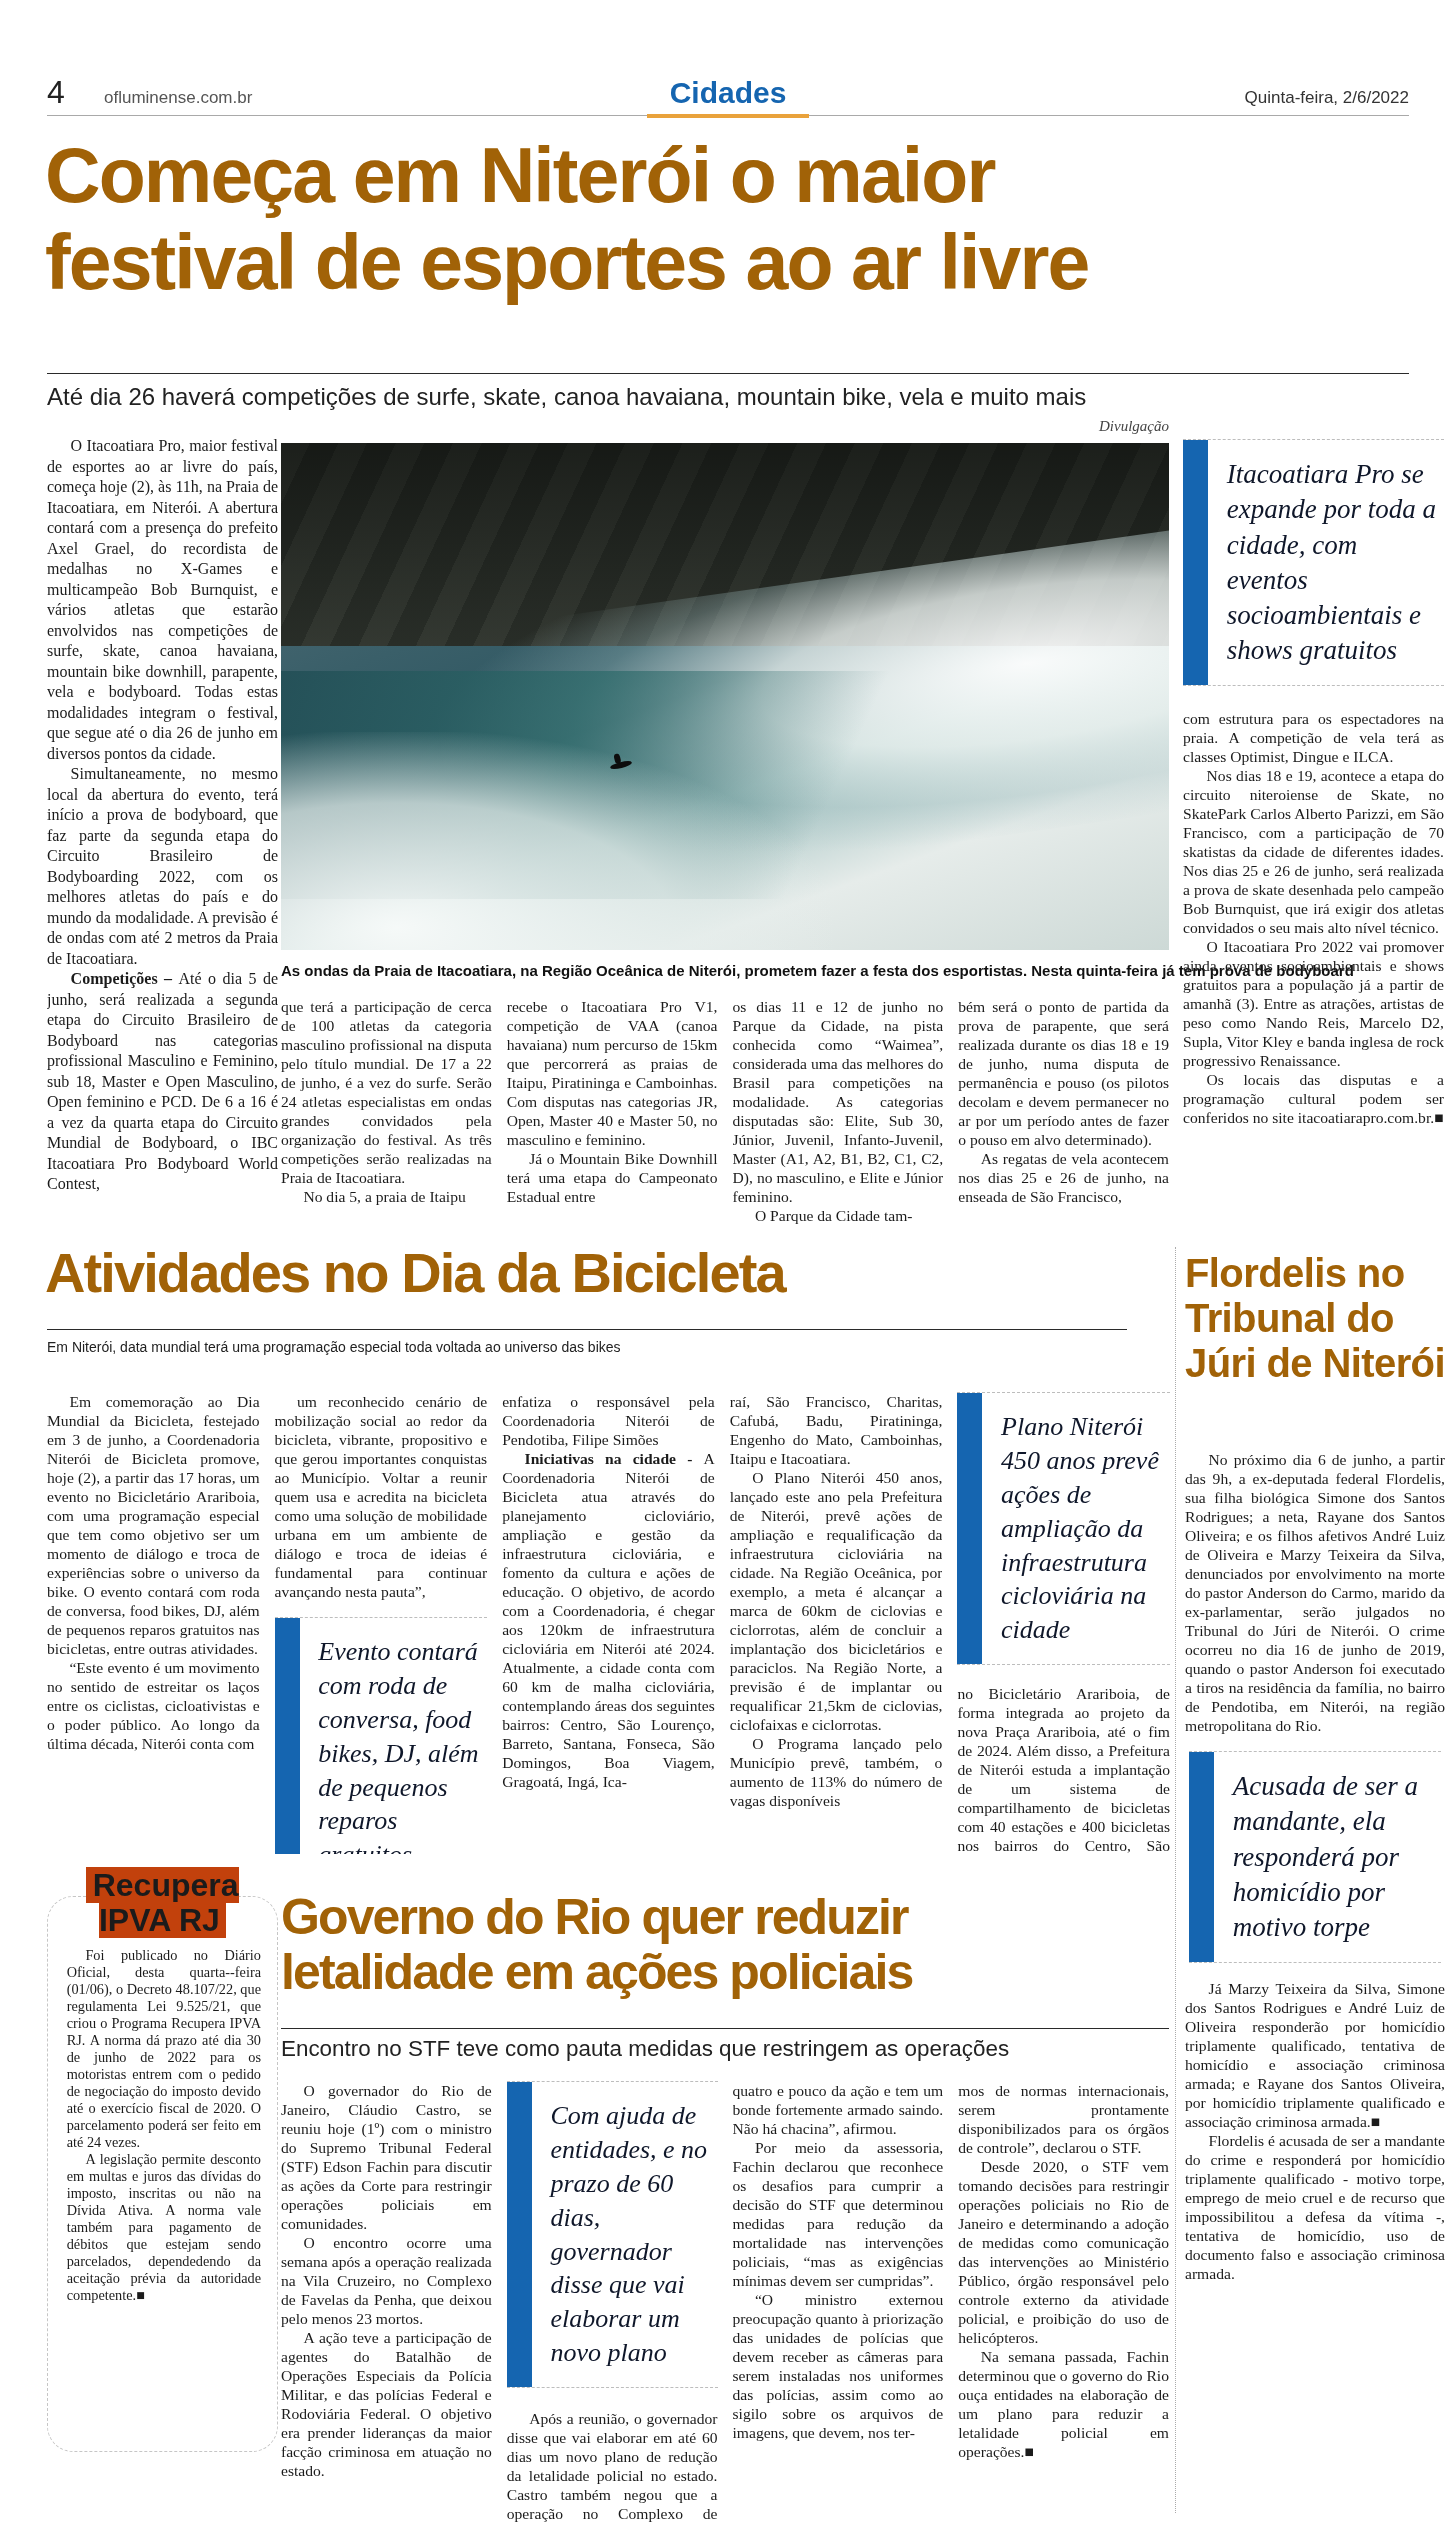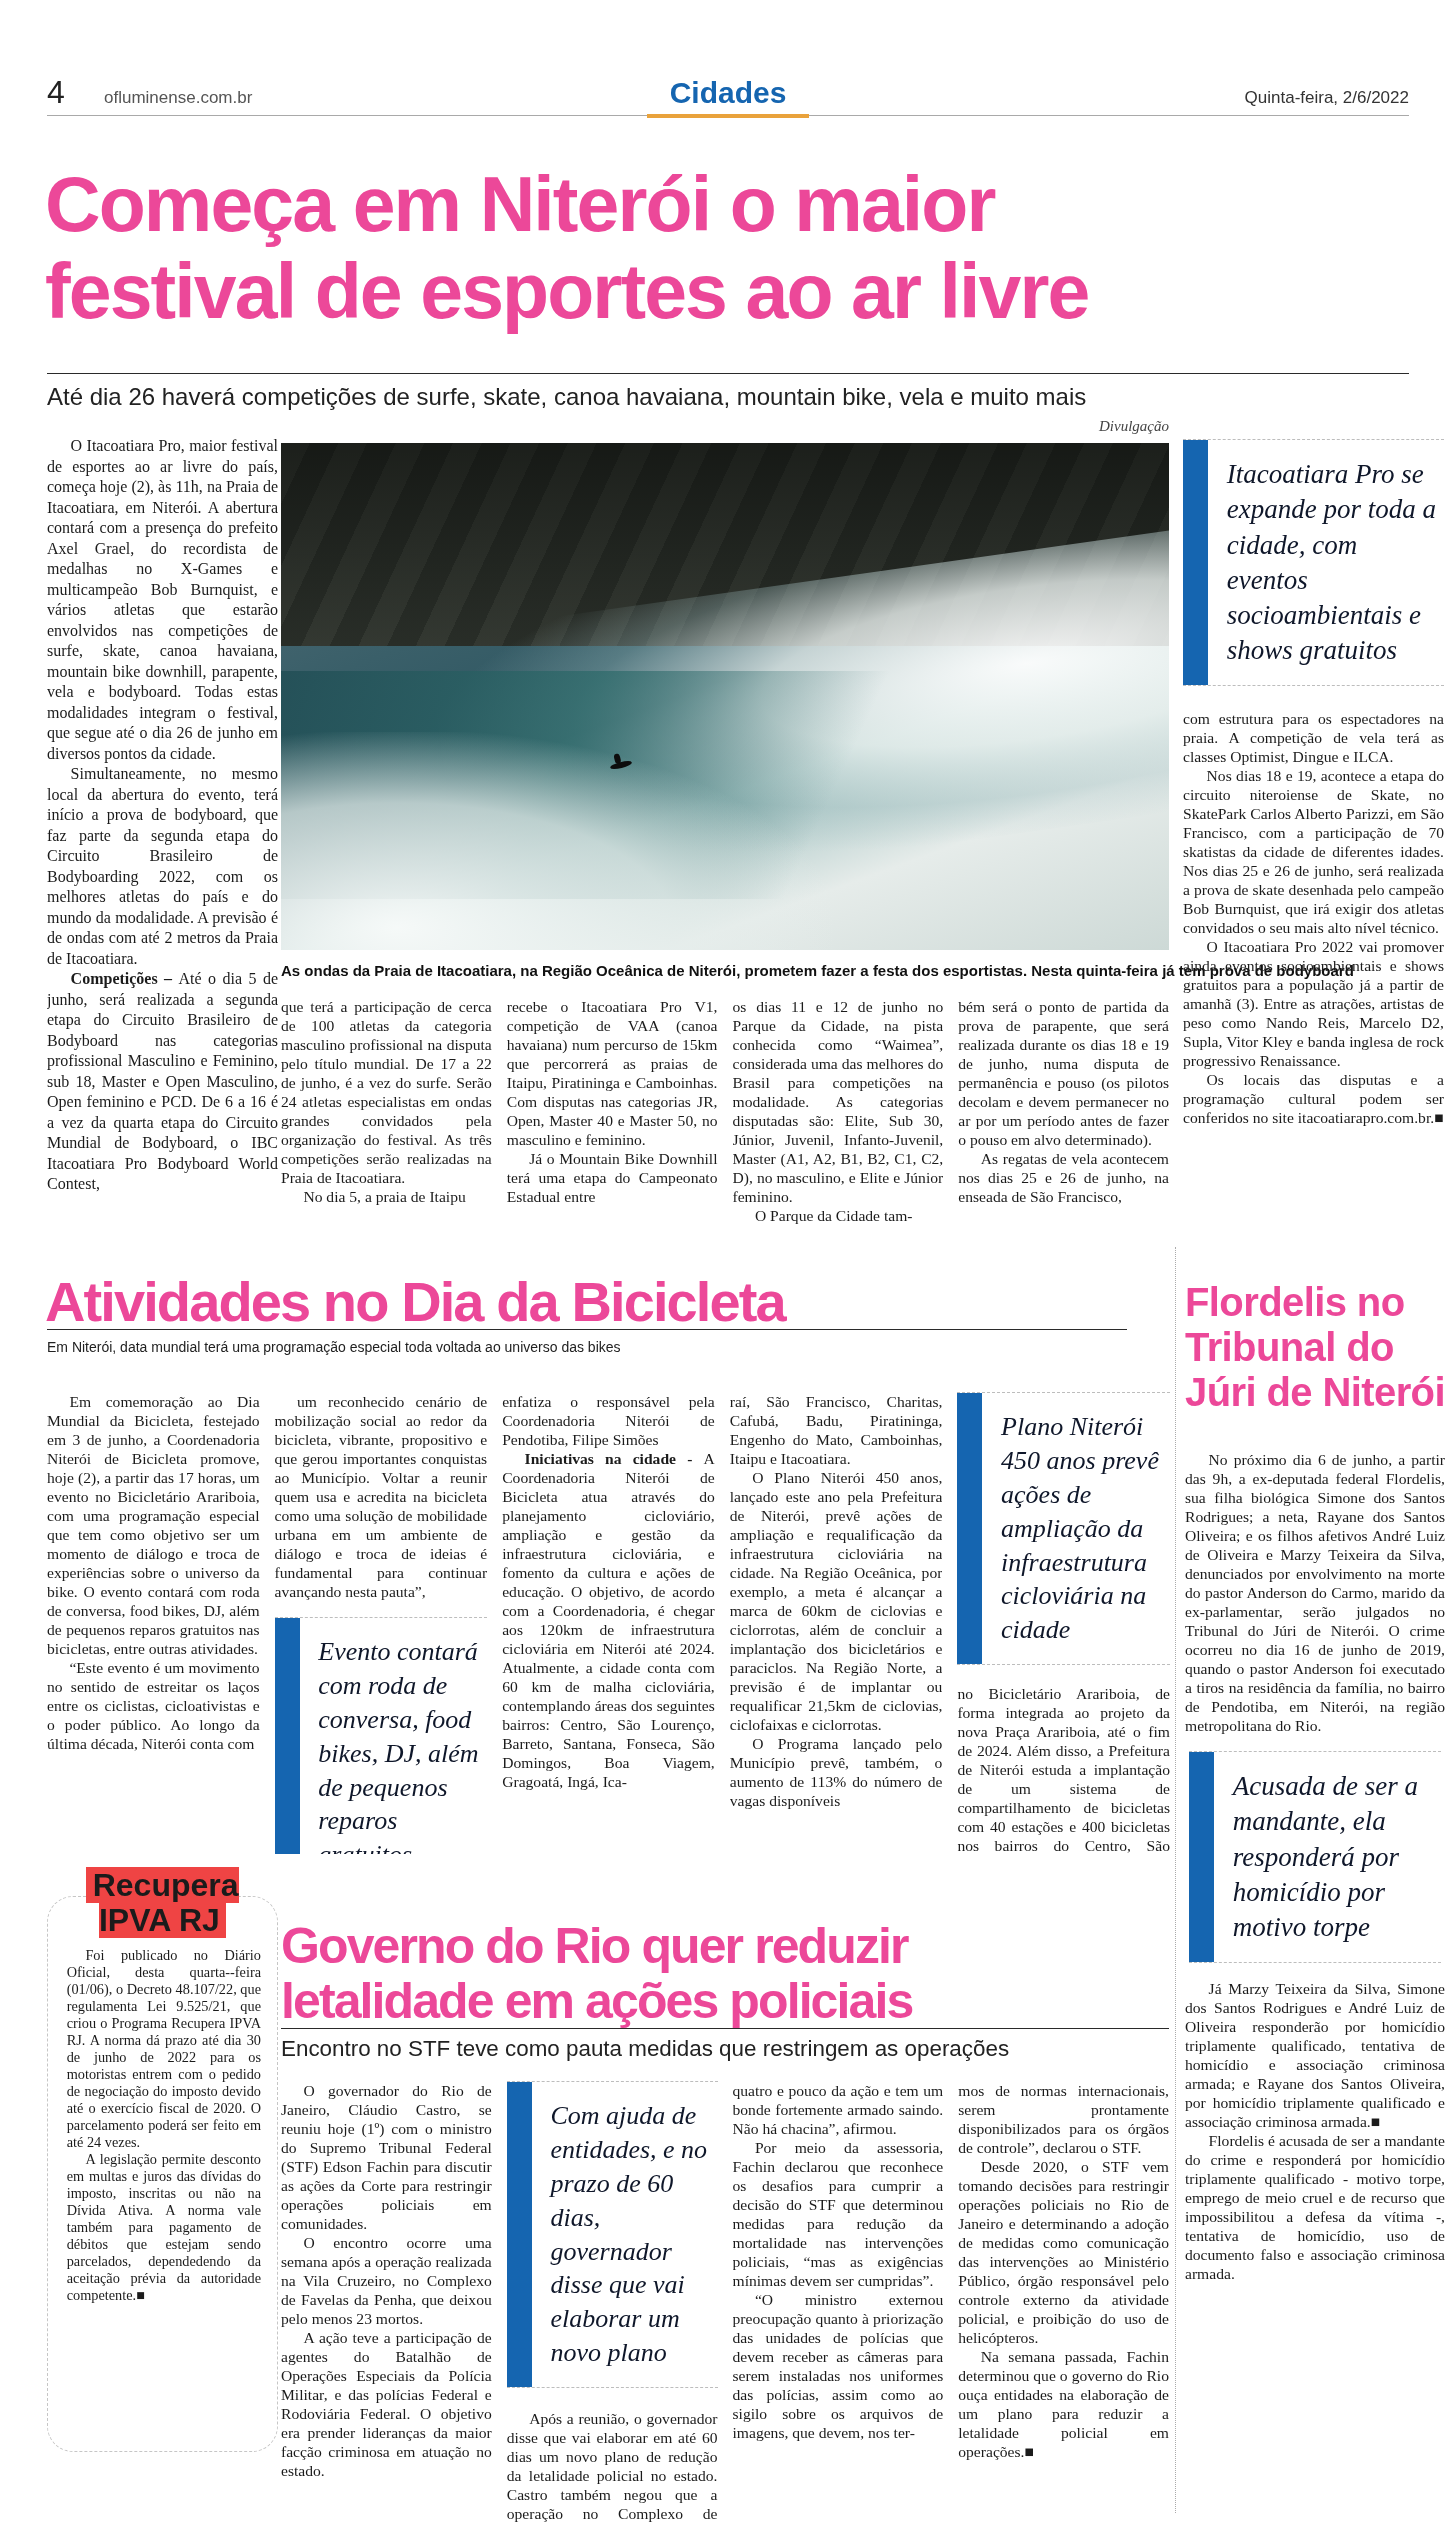--- a/index.html
+++ b/index.html
@@ -20,21 +20,21 @@
   }
   .abs{position:absolute;}
   
   .page-header{position:absolute;left:47px;right:47px;top:64px;height:52px;border-bottom:1.9px solid #a9a9a9;}
   .pgnum{position:absolute;left:0;bottom:3.7px;font-family:"Liberation Sans",sans-serif;font-size:32px;font-weight:400;color:#222;}
   .site{position:absolute;left:57px;bottom:7.5px;font-family:"Liberation Sans",sans-serif;font-size:17px;color:#555;}
   .section{position:absolute;left:50%;transform:translateX(-50%);bottom:5px;font-family:"Liberation Sans",sans-serif;font-size:30px;font-weight:700;color:var(--blue);}
   .accent{position:absolute;left:50%;transform:translateX(-50%);bottom:-2.5px;width:162px;height:3.7px;background:var(--orange);}
   .hdate{position:absolute;right:0;bottom:7.5px;font-family:"Liberation Sans",sans-serif;font-size:17px;color:#333;}
   
-  .headline{font-family:"Liberation Sans",sans-serif;font-weight:700;color:#ec4899;letter-spacing:-1.9px;margin-top:29px;}
+  .headline{font-family:"Liberation Sans",sans-serif;font-weight:700;color:#a16207;letter-spacing:-1.9px;}
   .h1{left:45px;top:132px;width:1201px;font-size:77px;line-height:1.13;}
   .h2{left:45px;top:1244px;width:1095px;font-size:56px;line-height:1.05;}
   .h3{left:281px;top:1890px;width:821px;font-size:50px;line-height:1.1;}
   .h4{left:1185px;top:1251px;width:261px;font-size:40px;line-height:1.12;letter-spacing:-0.6px;}
   .rule{border-top:1.9px solid #2a2a2a;}
   .deck{font-family:"Liberation Sans",sans-serif;color:#222;white-space:nowrap;}
   .deck1{left:47px;top:383px;font-size:24px;}
   .deck2{left:47px;top:1339px;font-size:14px;}
   .deck3{left:281px;top:2036px;font-size:22.4px;}
   
@@ -61,21 +61,21 @@
     background:linear-gradient(115deg,rgba(31,74,82,.85) 0%,rgba(46,107,107,.75) 45%,rgba(0,0,0,0) 80%);}
   .photo .spray{position:absolute;left:-8%;bottom:-12%;width:70%;height:55%;
     background:radial-gradient(ellipse at 30% 70%,rgba(250,252,251,.95) 0%,rgba(230,238,236,.75) 45%,rgba(0,0,0,0) 72%);}
   .photo .surfer{position:absolute;left:37%;top:63%;width:22.4px;height:5.6px;background:#0d0d0d;border-radius:50%;transform:rotate(-14deg);}
   .photo .surfer::after{content:"";position:absolute;left:6.2px;top:-8.7px;width:6.2px;height:10px;background:#0d0d0d;border-radius:40%;}
   .credit{left:281px;top:418px;width:888px;text-align:right;font-style:italic;font-size:15px;color:#444;}
   .caption{left:281px;top:962px;width:896px;font-family:"Liberation Sans",sans-serif;font-size:15px;font-weight:600;color:#111;white-space:nowrap;}
   
   .vdash{border-left:1.9px dotted #ababab;}
   .ipva-title{left:47px;top:1868px;width:231px;text-align:center;font-family:"Liberation Sans",sans-serif;font-weight:700;font-size:32px;line-height:1.1;z-index:2;}
-  .ipva-title span{background:#ef4444;padding:0 6.2px;}
+  .ipva-title span{background:#c2410c;padding:0 6.2px;}
   .ipva-box{left:47px;top:1896px;width:231px;height:556px;border:1.9px dashed #c6c6c6;border-radius:26px;padding:50px 16px 12.4px 18.7px;font-size:14.3px;line-height:17px;text-align:justify;overflow:hidden;}
   .ipva-box p{text-indent:18.7px;}
 </style>
 </head>
 <body>
 
 <div class="page-header">
   <span class="pgnum">4</span>
   <span class="site">ofluminense.com.br</span>
   <span class="section">Cidades</span>

